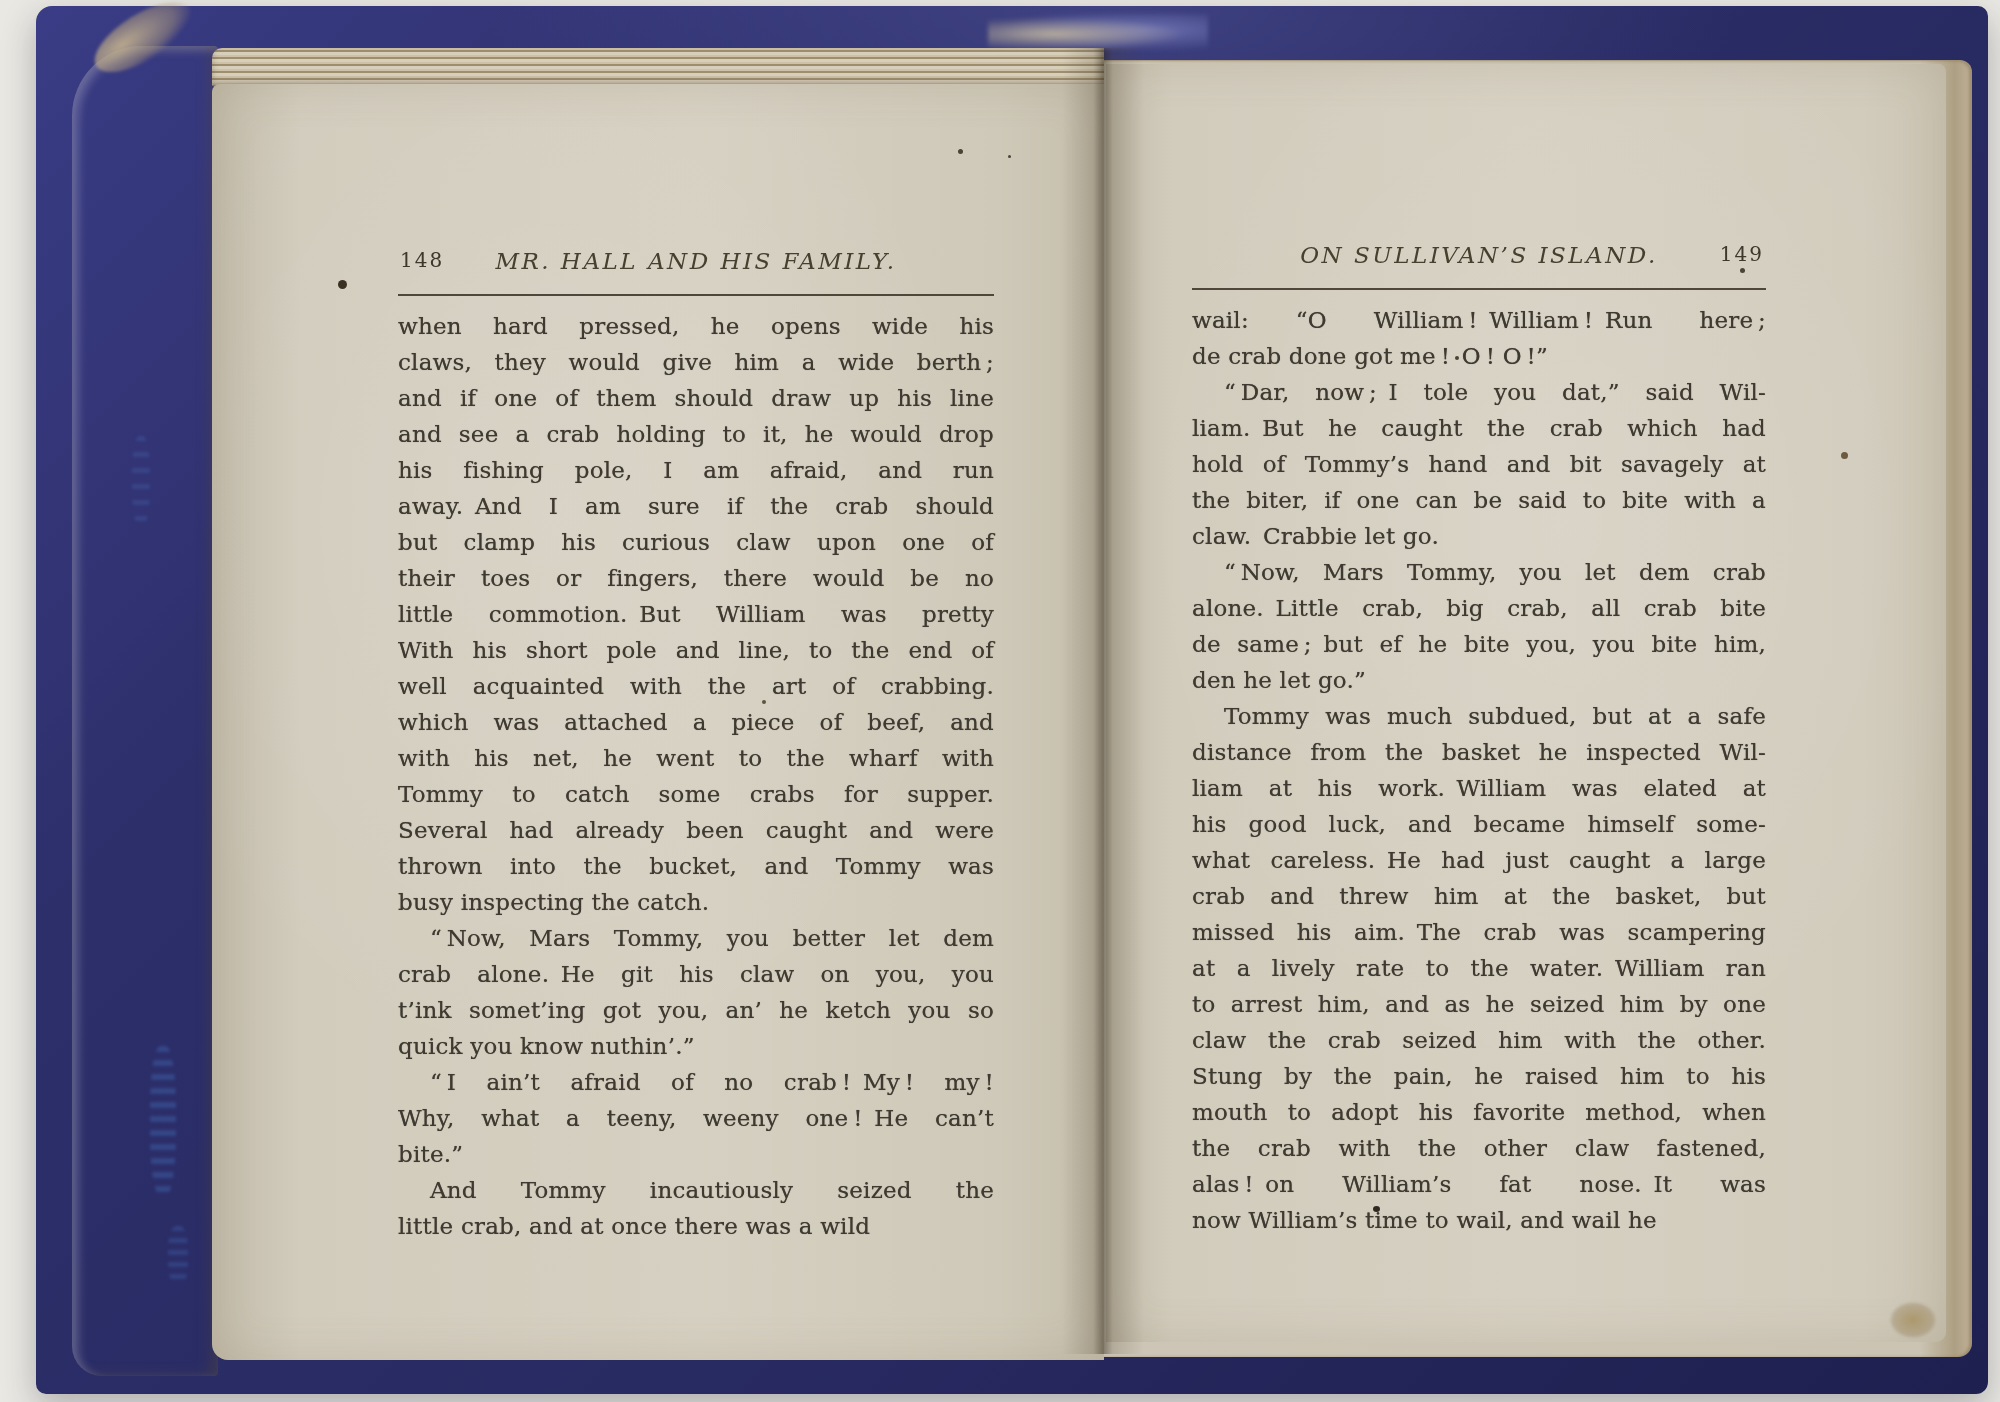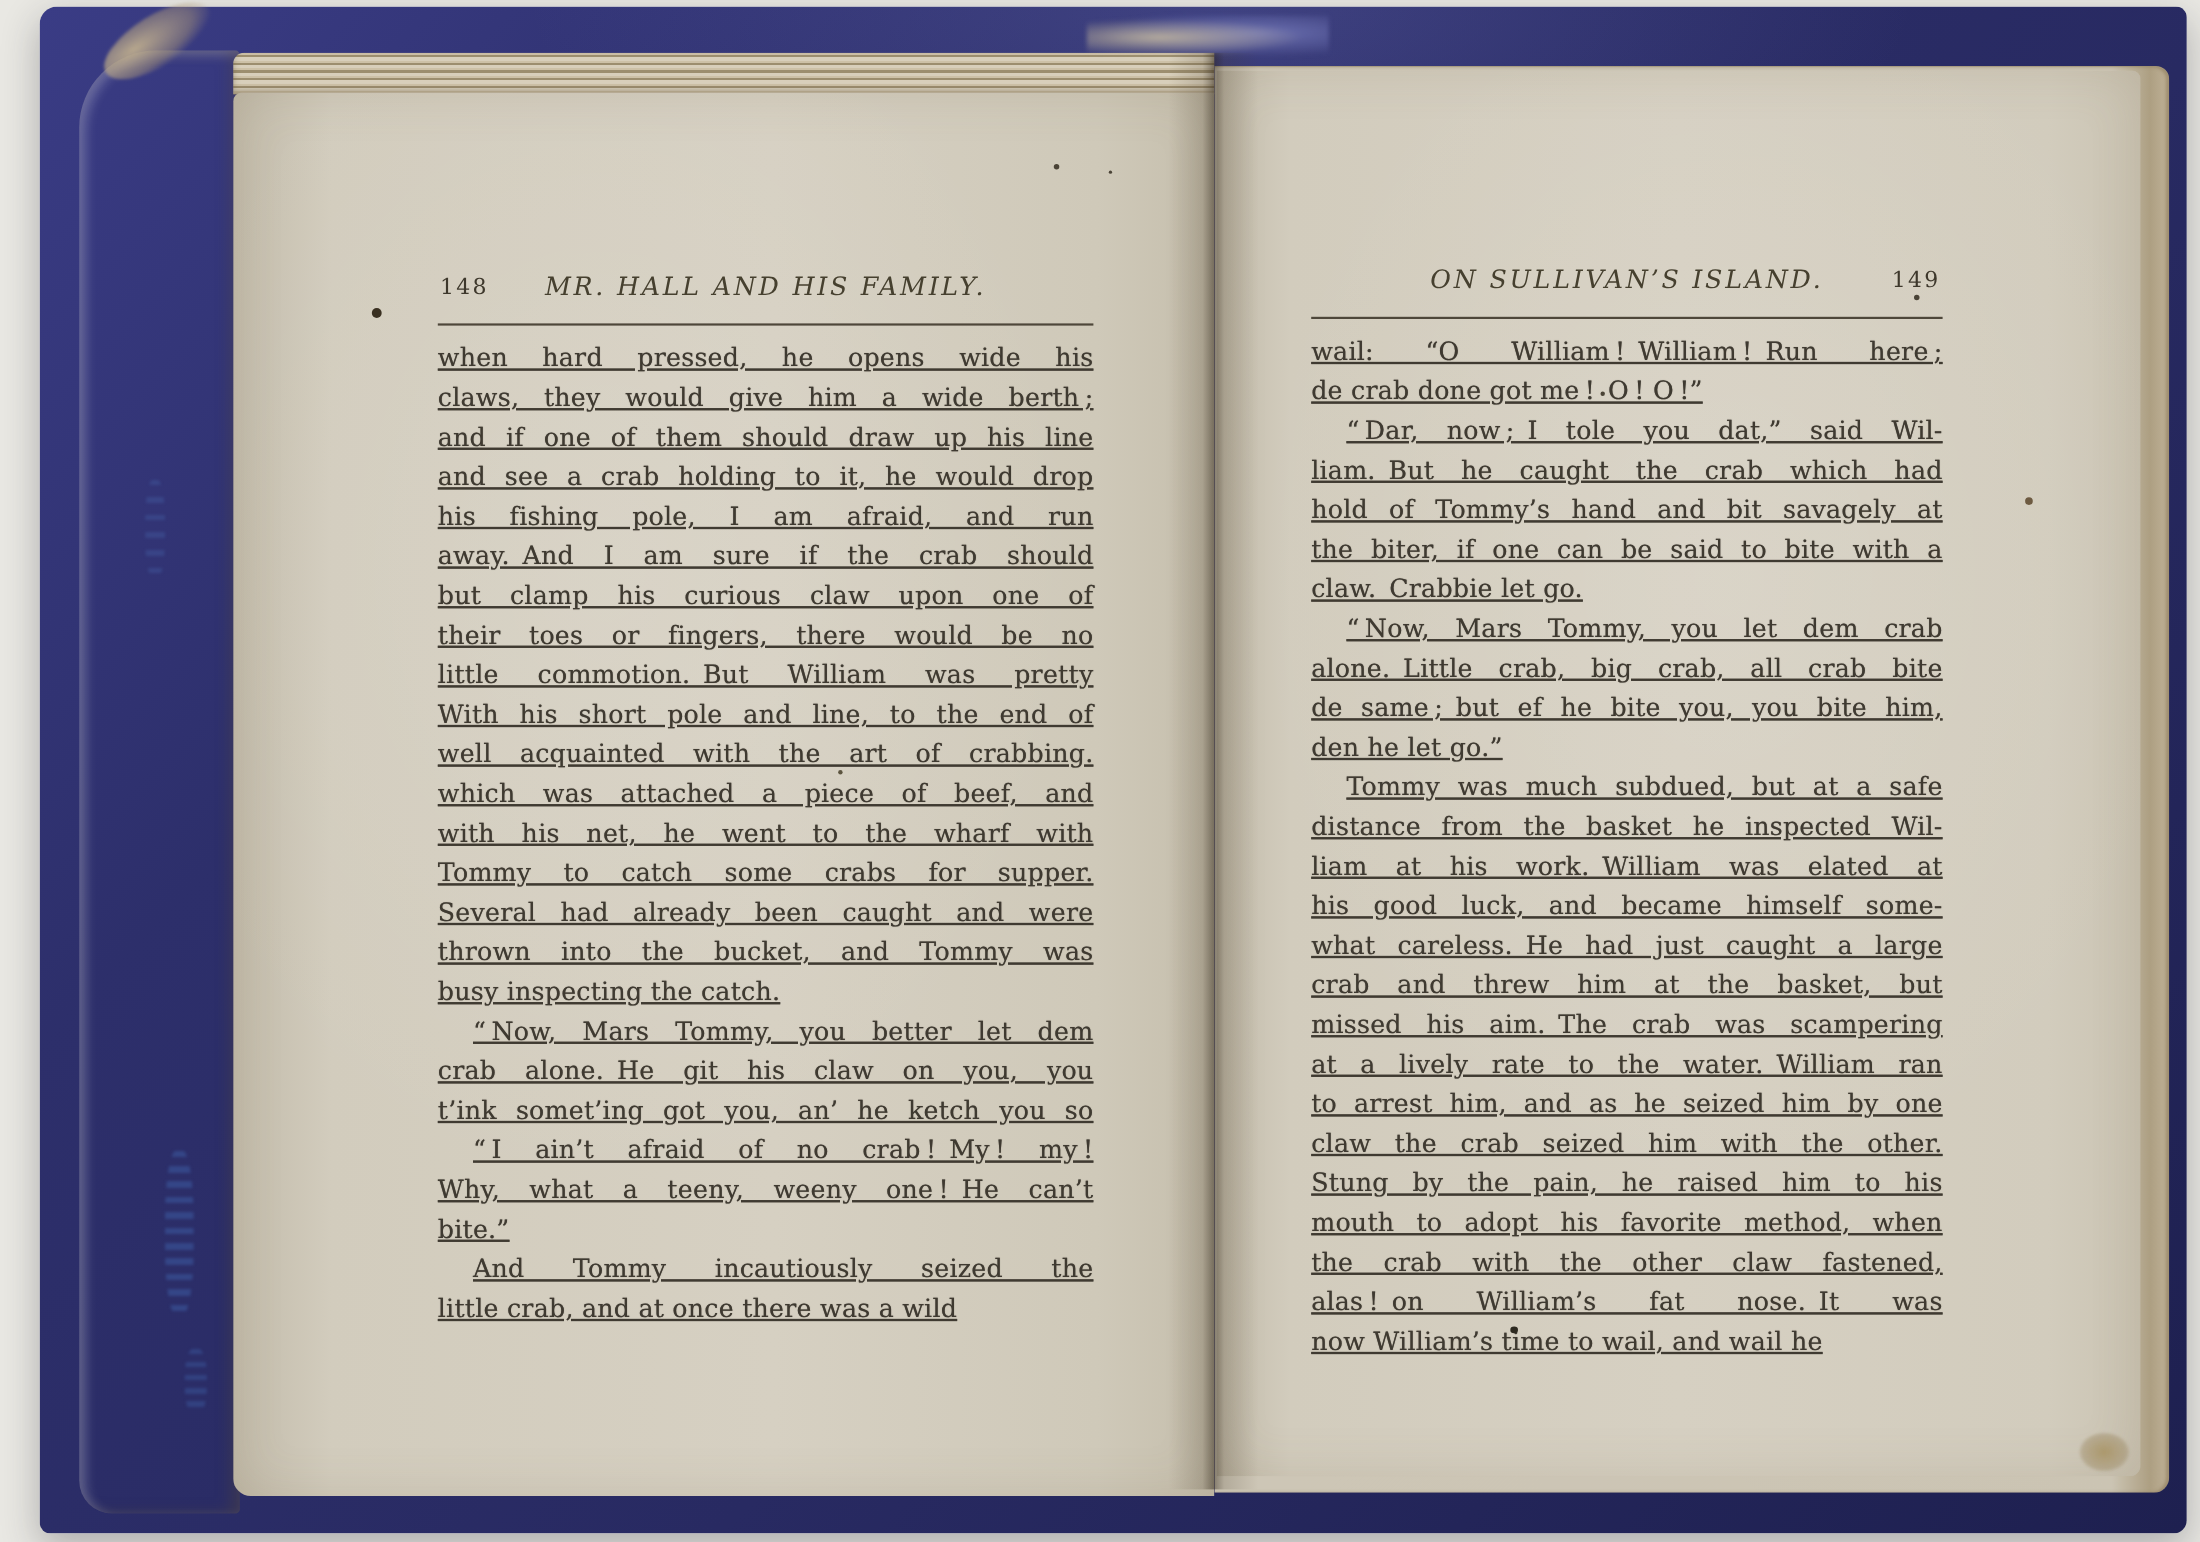--- a/index.html
+++ b/index.html
@@ -108,21 +108,21 @@
   .folio{position:absolute;top:0;font-style:normal;font-size:20px;letter-spacing:2px;color:#3e382c;}
   .page-left .folio{left:2px;}
   .page-right .folio{right:2px;}
   .body{
     position:absolute;font-size:23px;line-height:36px;
     letter-spacing:0.2px;color:var(--ink);
     text-shadow:0 0 0.7px rgba(63,58,49,0.75);
   }
   .page-left .body{left:186px;top:224px;width:596px;}
   .page-right .body{left:86px;top:238px;width:574px;}
-  .line{text-align:justify;text-align-last:justify;white-space:normal;text-decoration:underline;}
+  .line{text-align:justify;text-align-last:justify;white-space:normal;}
   .line.end{text-align-last:left;}
   .line.indent{text-indent:32px;}
   .speck{position:absolute;border-radius:50%;background:#4a4336;}
   .speck.a1{left:302px;top:274px;width:9px;height:9px;background:#3a3021;}
   .speck.a2{left:922px;top:143px;width:5px;height:5px;}
   .speck.a3{left:972px;top:149px;width:3px;height:3px;}
   .speck.a4{left:726px;top:694px;width:4px;height:4px;background:#5c543f;}
   .speck.a5{left:1704px;top:262px;width:5px;height:5px;}
   .speck.a6{left:1805px;top:446px;width:7px;height:7px;background:#6d5a41;}
   .speck.a7{left:1337px;top:1200px;width:7px;height:6px;background:#2e2a20;}
@@ -160,20 +160,21 @@
         <div class="line">well acquainted with the art of crabbing.</div>
         <div class="line">which was attached a piece of beef, and</div>
         <div class="line">with his net, he went to the wharf with</div>
         <div class="line">Tommy to catch some crabs for supper.</div>
         <div class="line">Several had already been caught and were</div>
         <div class="line">thrown into the bucket, and Tommy was</div>
         <div class="line end">busy inspecting the catch.</div>
         <div class="line indent">“ Now, Mars Tommy, you better let dem</div>
         <div class="line">crab alone. He git his claw on you, you</div>
         <div class="line">t’ink somet’ing got you, an’ he ketch you so</div>
+        <div class="line end">quick you know nuthin’.”</div>
         <div class="line indent">“ I ain’t afraid of no crab ! My ! my !</div>
         <div class="line">Why, what a teeny, weeny one ! He can’t</div>
         <div class="line end">bite.”</div>
         <div class="line indent">And Tommy incautiously seized the</div>
         <div class="line end">little crab, and at once there was a wild</div>
       </div>
   </div>
 
   <div class="under-page"></div>
 

